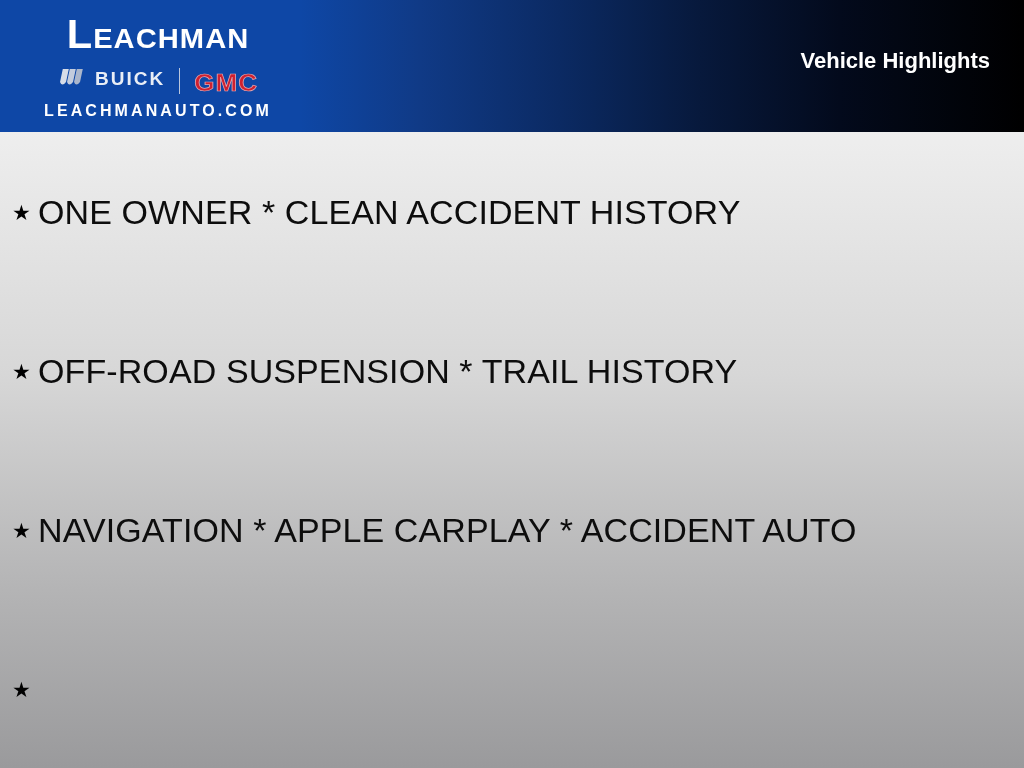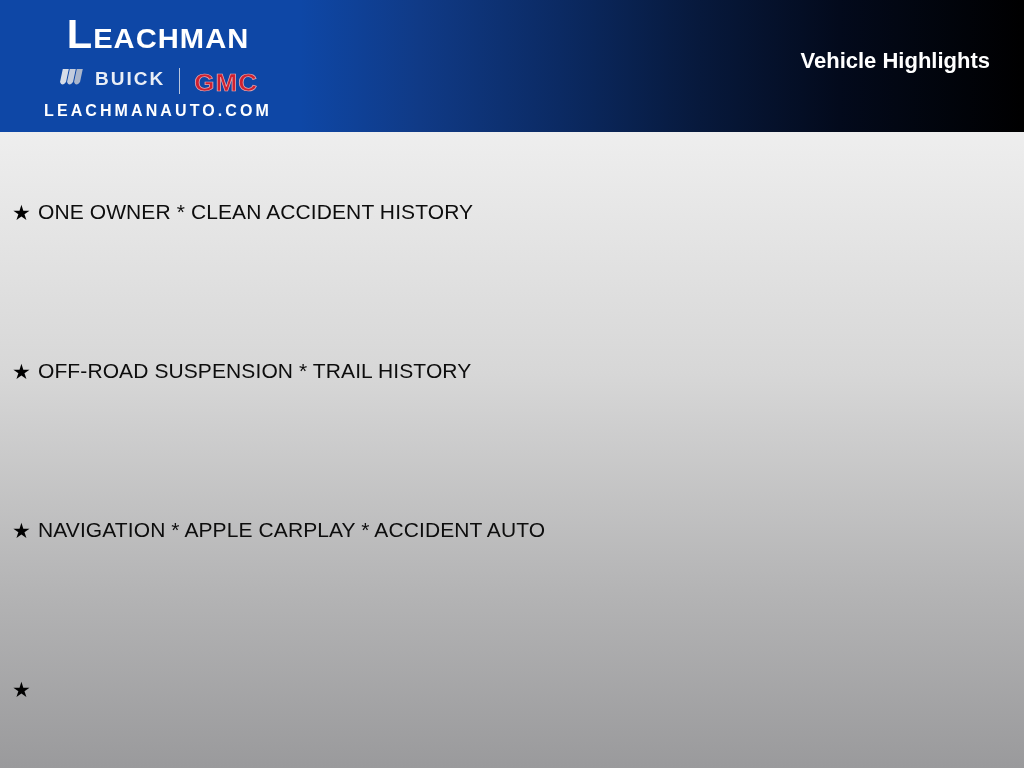--- a/index.html
+++ b/index.html
@@ -180,21 +180,21 @@
     width: 26px;
     min-width: 26px;
     color: #000000;
     font-size: 21px;
     line-height: 1;
     text-align: left;
   }
 
   .highlight-text {
     color: #0d0d0d;
-    font-size: 21px;
+    font-size: 34px;
     font-family: "Liberation Sans", sans-serif;
     letter-spacing: 0.1px;
     white-space: nowrap;
   }
 </style>
 </head>
 <body>
 
 <div class="page">
 

